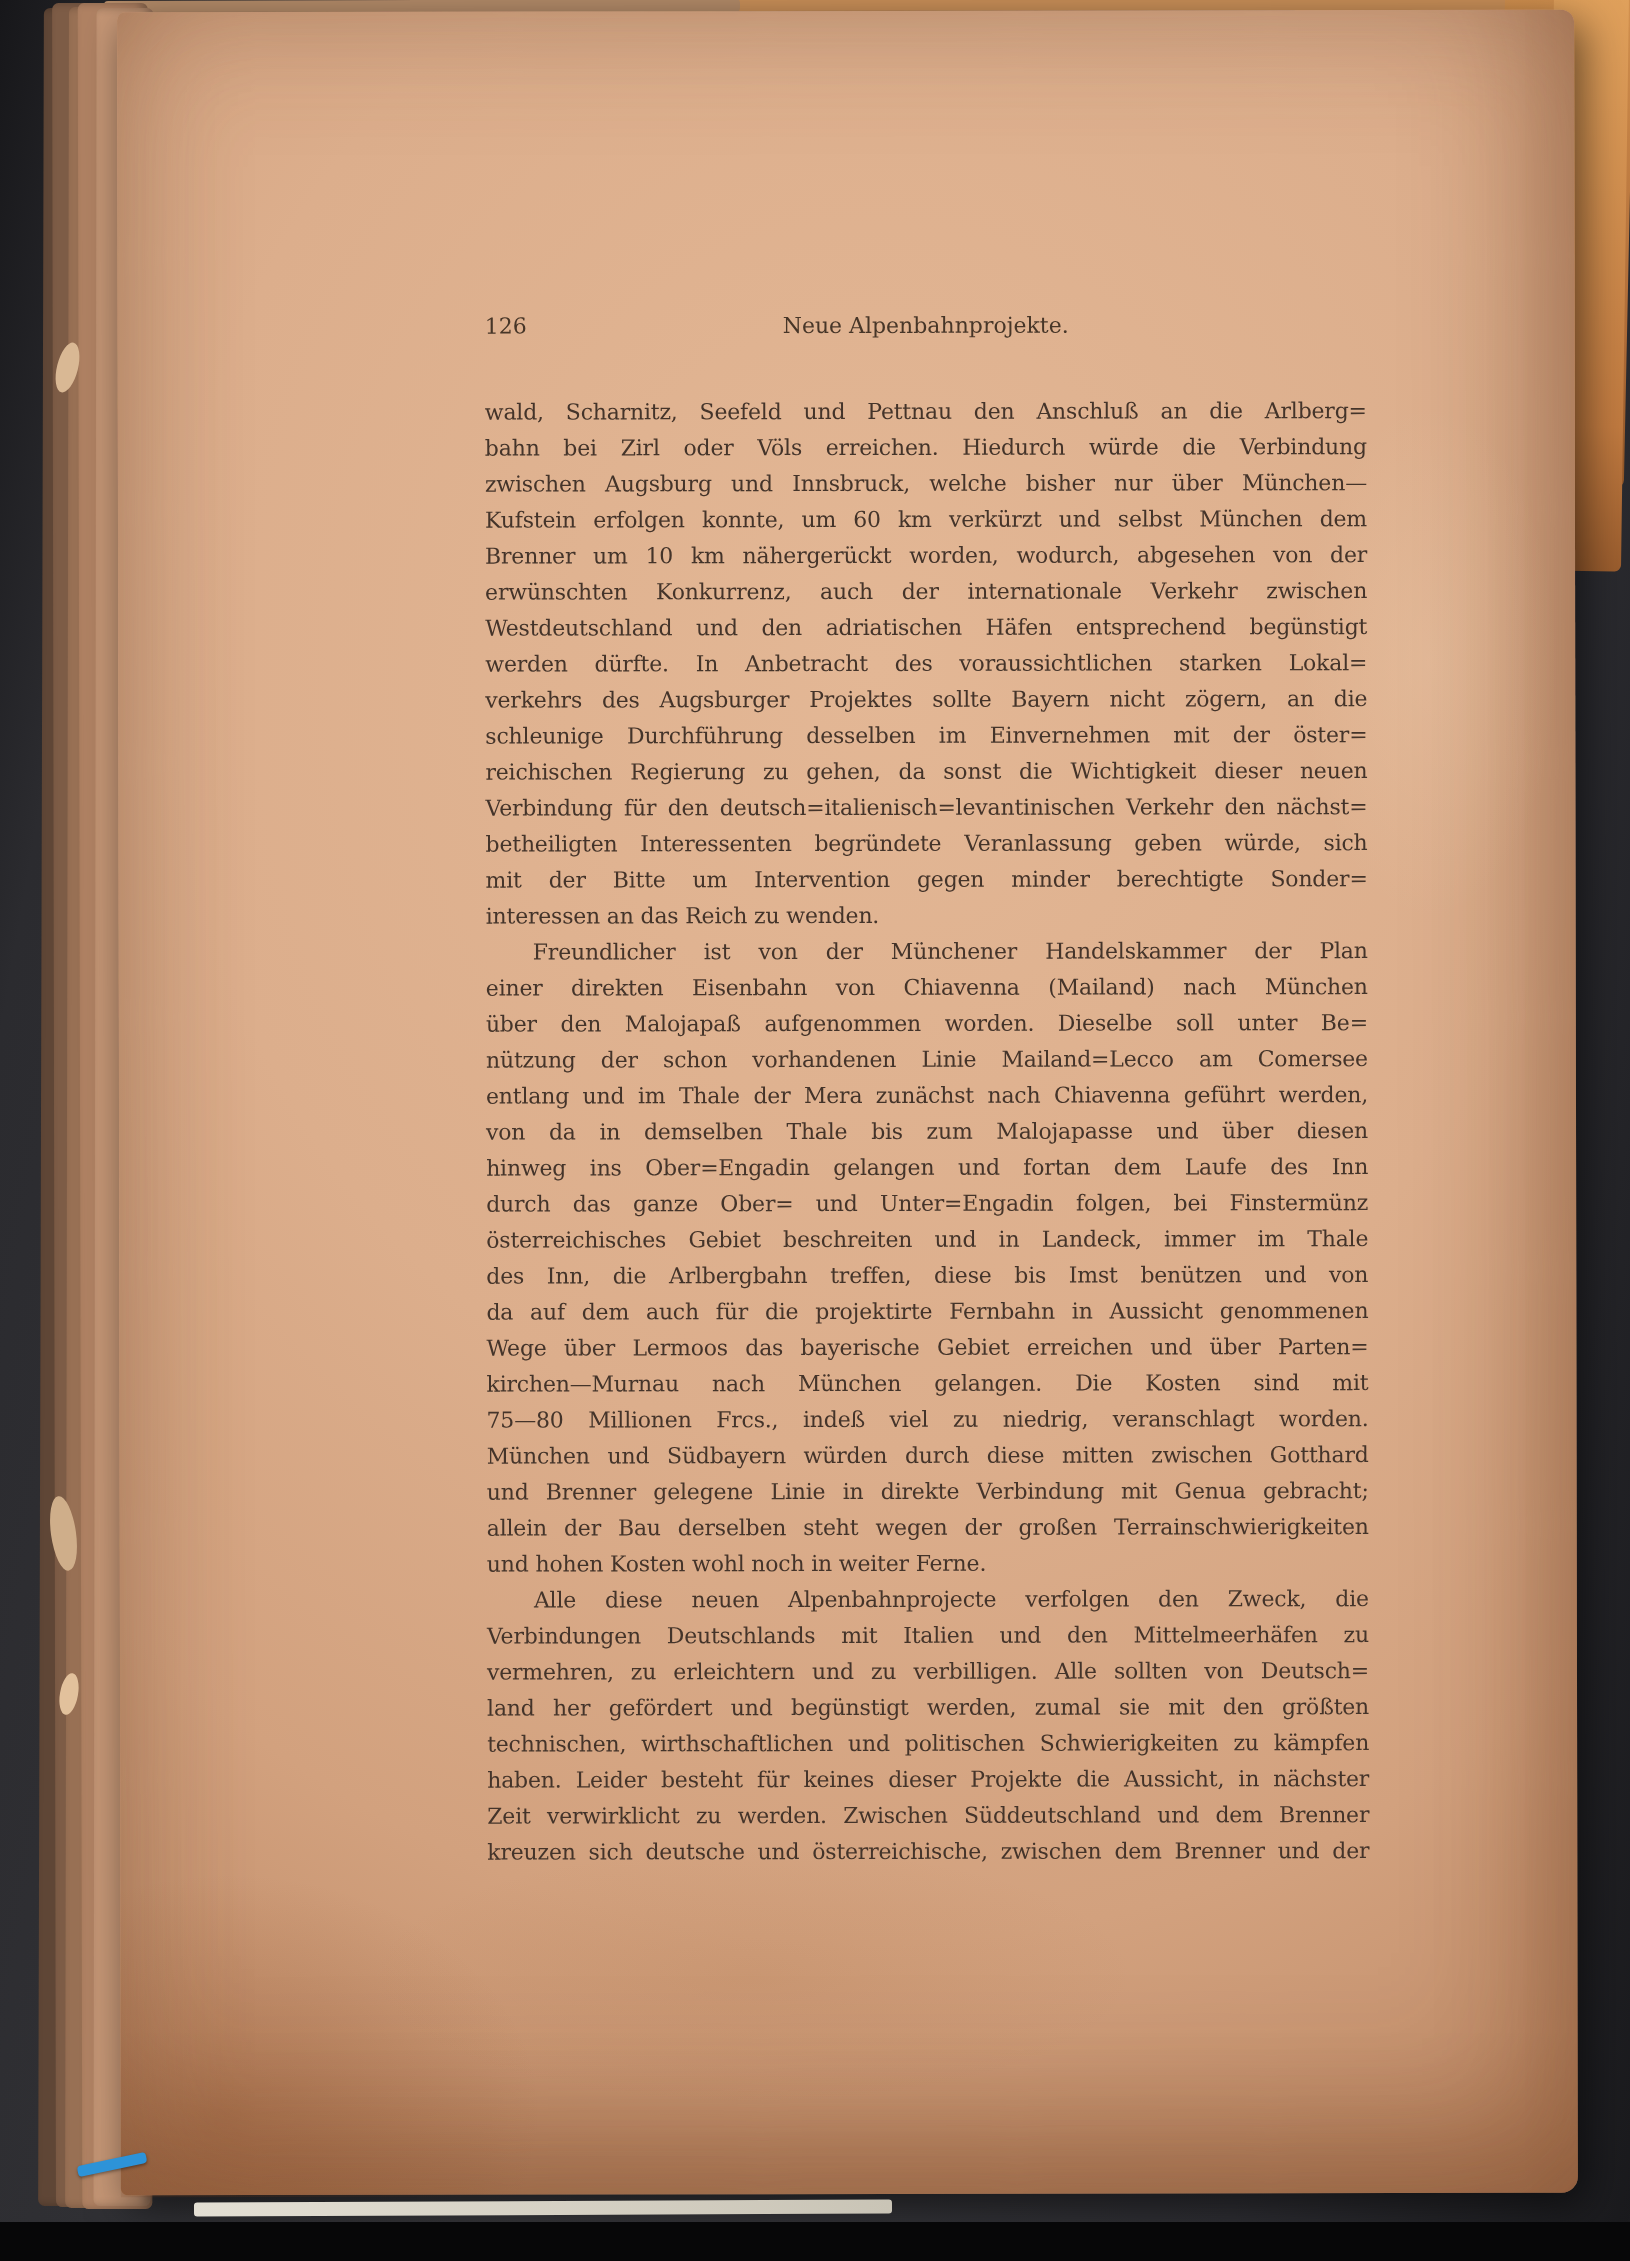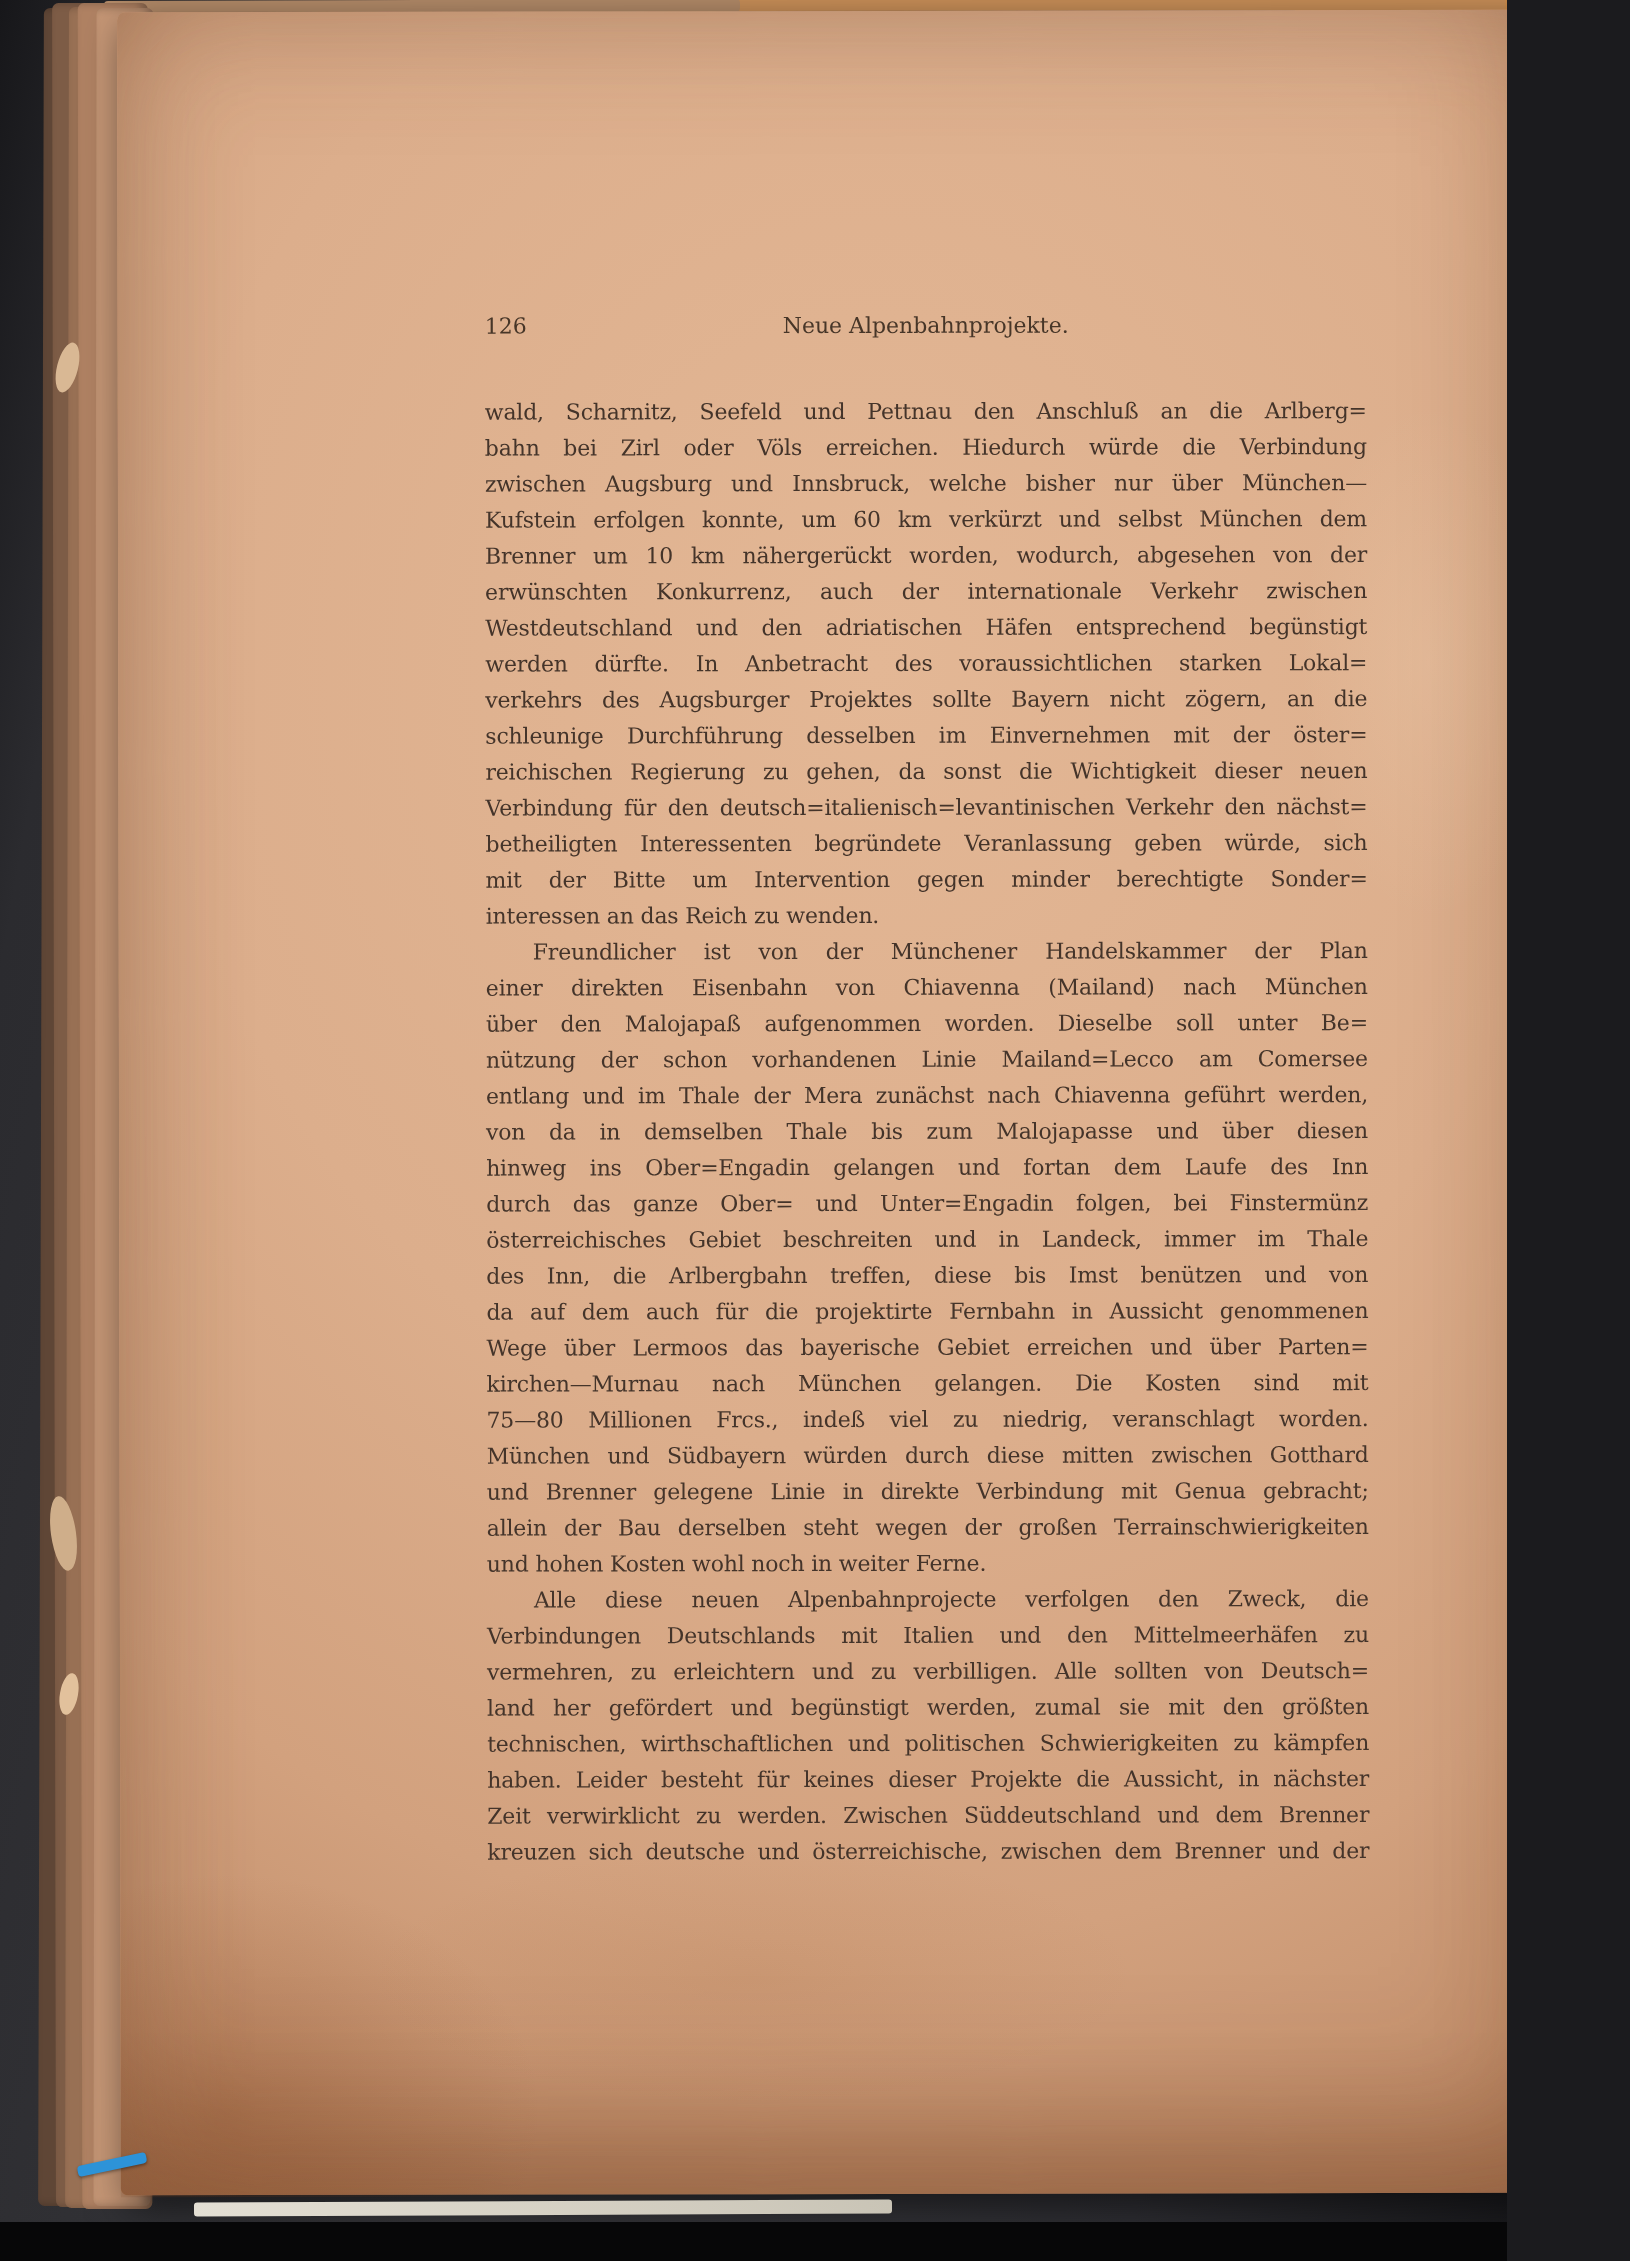--- a/index.html
+++ b/index.html
@@ -1,18 +1,18 @@
 <!DOCTYPE html>
 <html style="font-size:13px"><head>
 <meta charset="utf-8">
 <title>Scanned book page</title>
 <style>
   html,body{margin:0;padding:0;background:#1b1b1e;}
   .scene{
-    position:relative;width:1507px;height:2261px;overflow:hidden;
+    position:relative;width:1630px;height:2261px;overflow:hidden;
     background:linear-gradient(100deg,#17171a 0%,#2b2b2f 9%,#37373b 45%,#2e2e33 80%,#1a1a1d 100%);
     font-family:"DejaVu Serif","Liberation Serif",serif;
   }
   .abs{position:absolute;}
 
   
   .underpage-a{left:1500px;top:-9.8px;width:129px;height:497px;
     background:linear-gradient(180deg,#d2914f,#b06c38 70%,#8f5527);
     transform:rotate(1.2deg);border-radius:8.2px;z-index:1;}
   .underpage-b{left:1550px;top:-8.2px;width:75px;height:579px;

